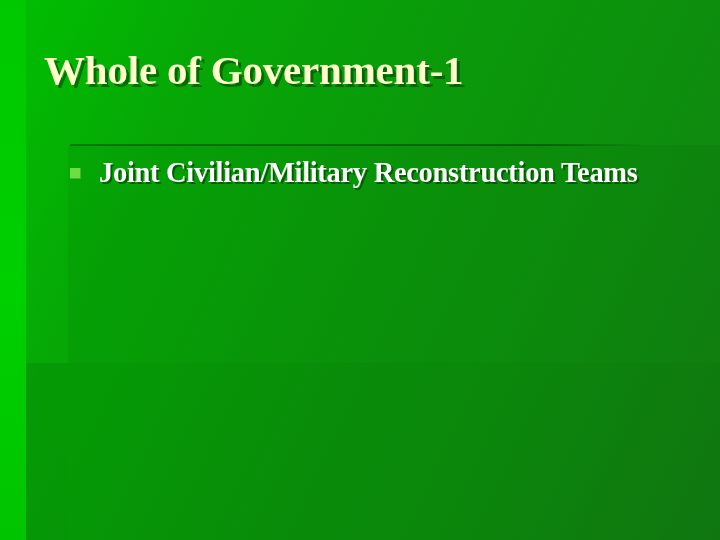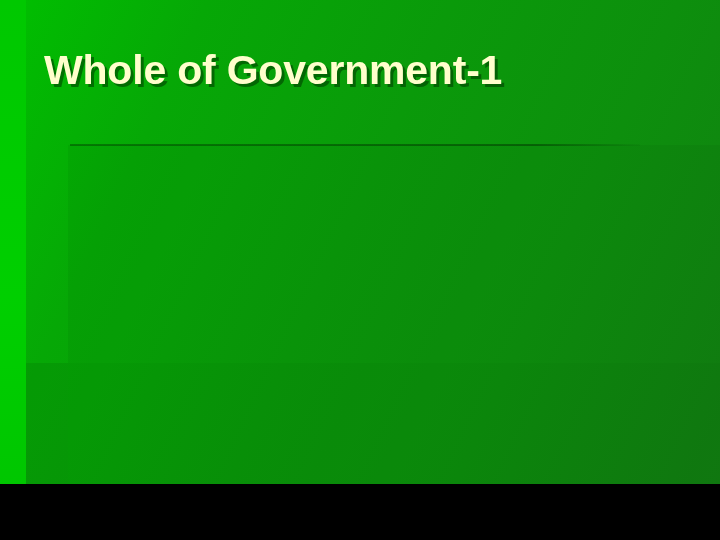--- a/index.html
+++ b/index.html
@@ -5,23 +5,23 @@
 <style>
   html, body {
     margin: 0;
     padding: 0;
     background: #000;
   }
 
   .slide {
     position: relative;
     width: 720px;
-    height: 484px;
+    height: 540px;
     overflow: hidden;
-    font-family: Liberation Sans, sans-serif;
+    font-family: Liberation Serif, serif;
     
     background: linear-gradient(115deg, #00c000 0%, #06a806 22%, #0a9a0a 48%, #0d8f0d 72%, #127f12 100%);
   }
 
   
   .band-bright-left {
     position: absolute;
     left: 0;
     top: 0;
     width: 26px;
@@ -126,16 +126,20 @@
   <div class="panel-lower-left"></div>
 
   <div class="title">Whole of Government-1</div>
 
   <div class="divider"></div>
 
   <div class="bullets">
 
 
 
+    <div class="bullet-row">
+      <span class="bullet-marker"></span>
+      <span class="bullet-text">Joint Civilian/Military Reconstruction Teams</span>
+    </div>
 
   </div>
 
 </div>
 
 </body></html>

